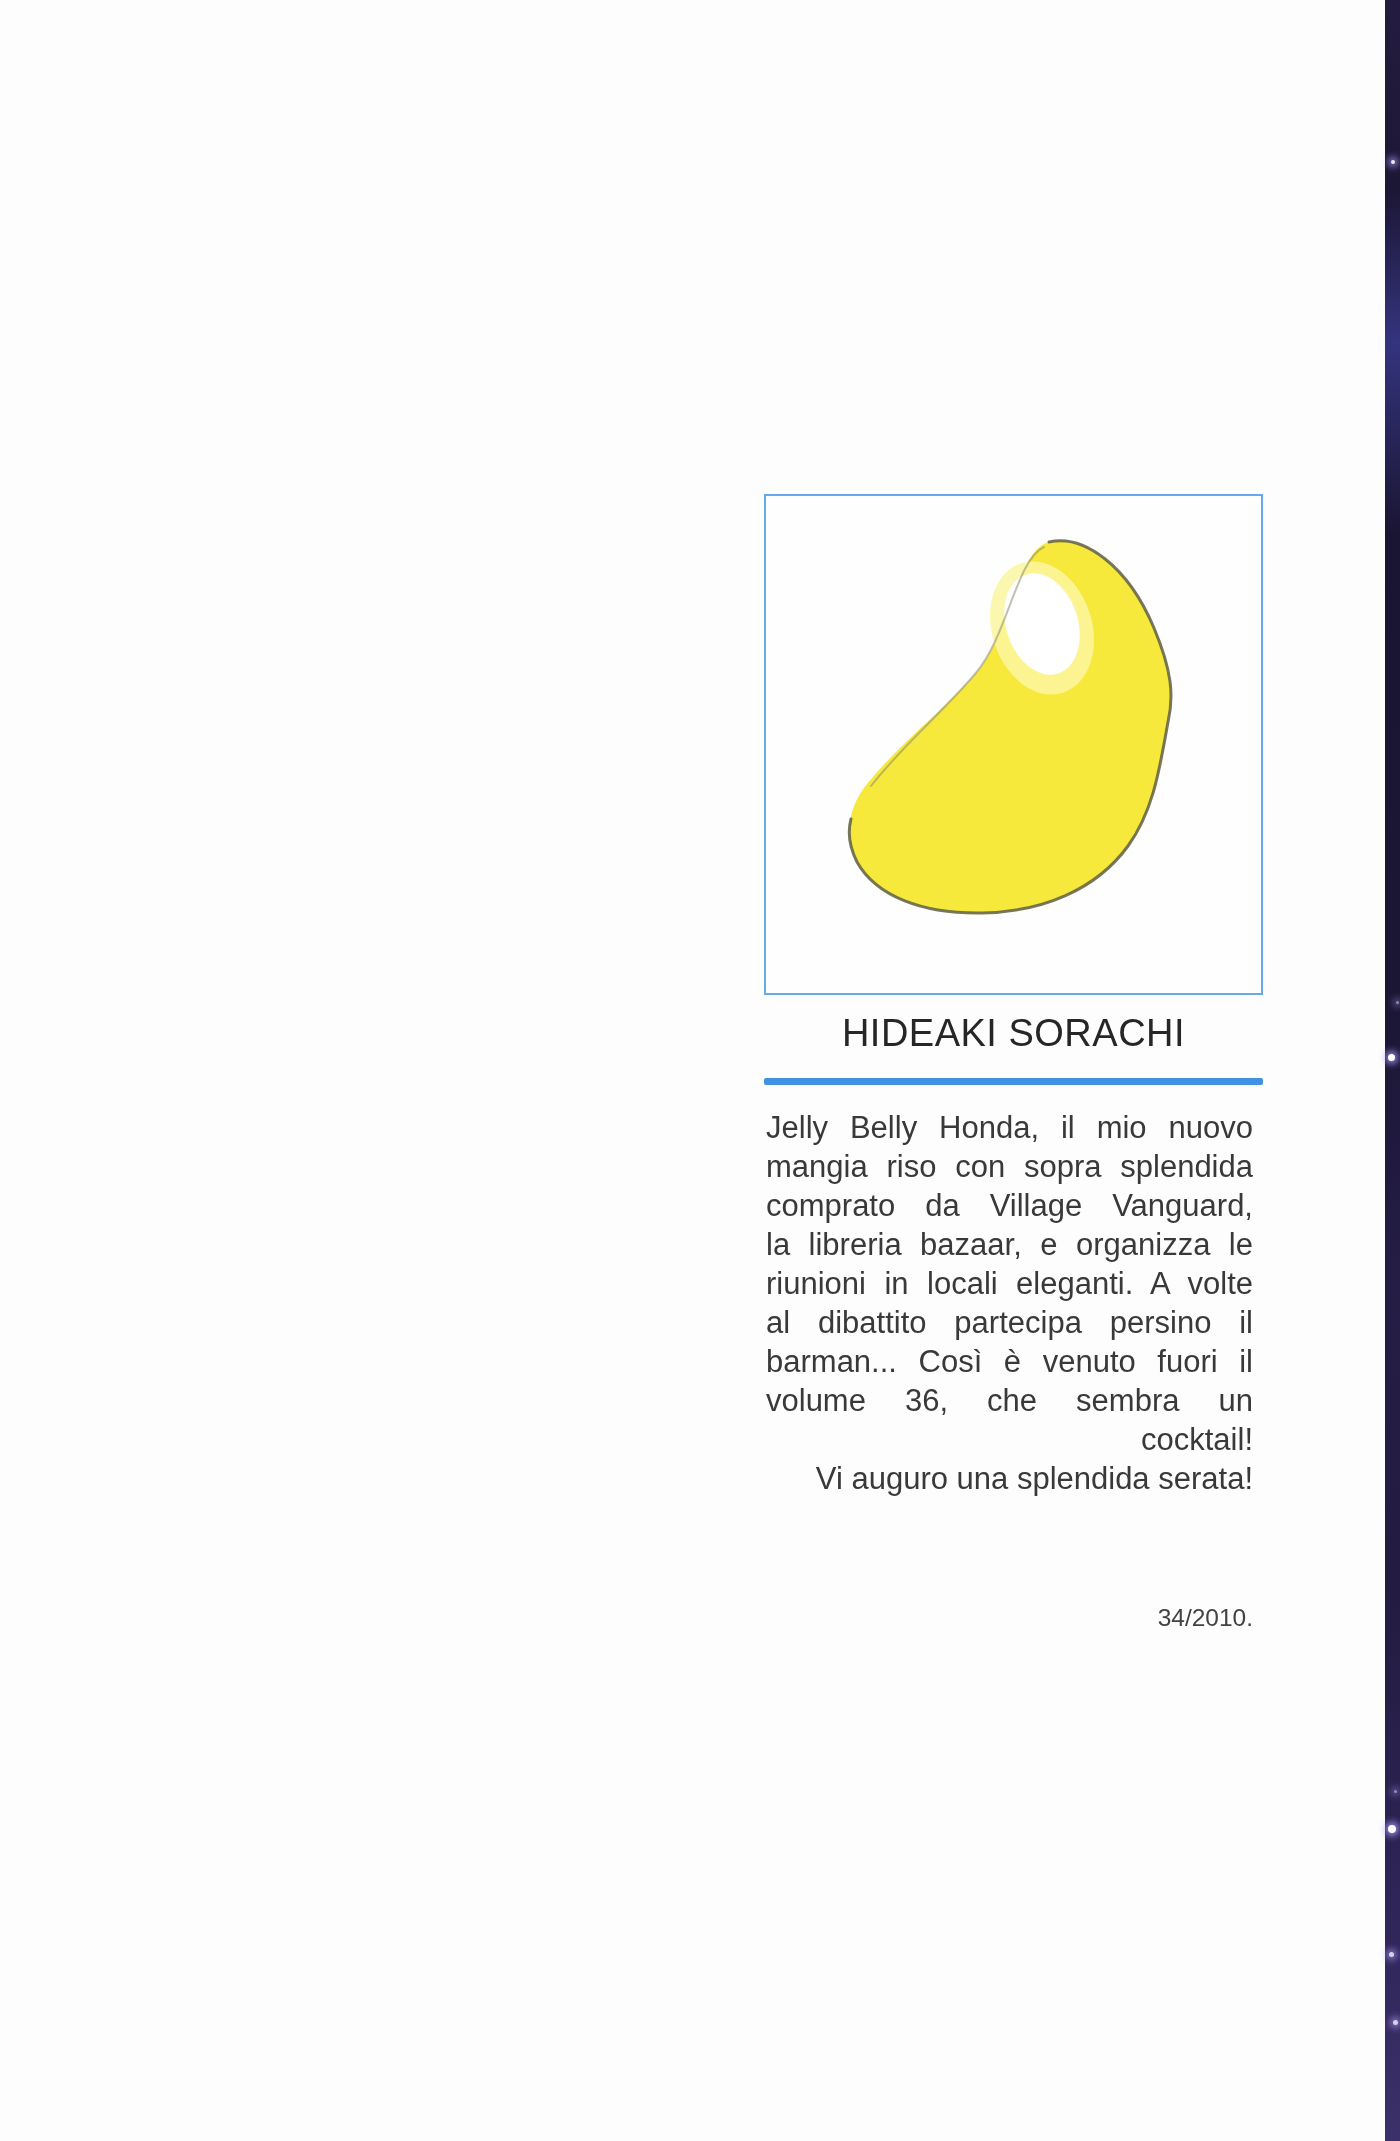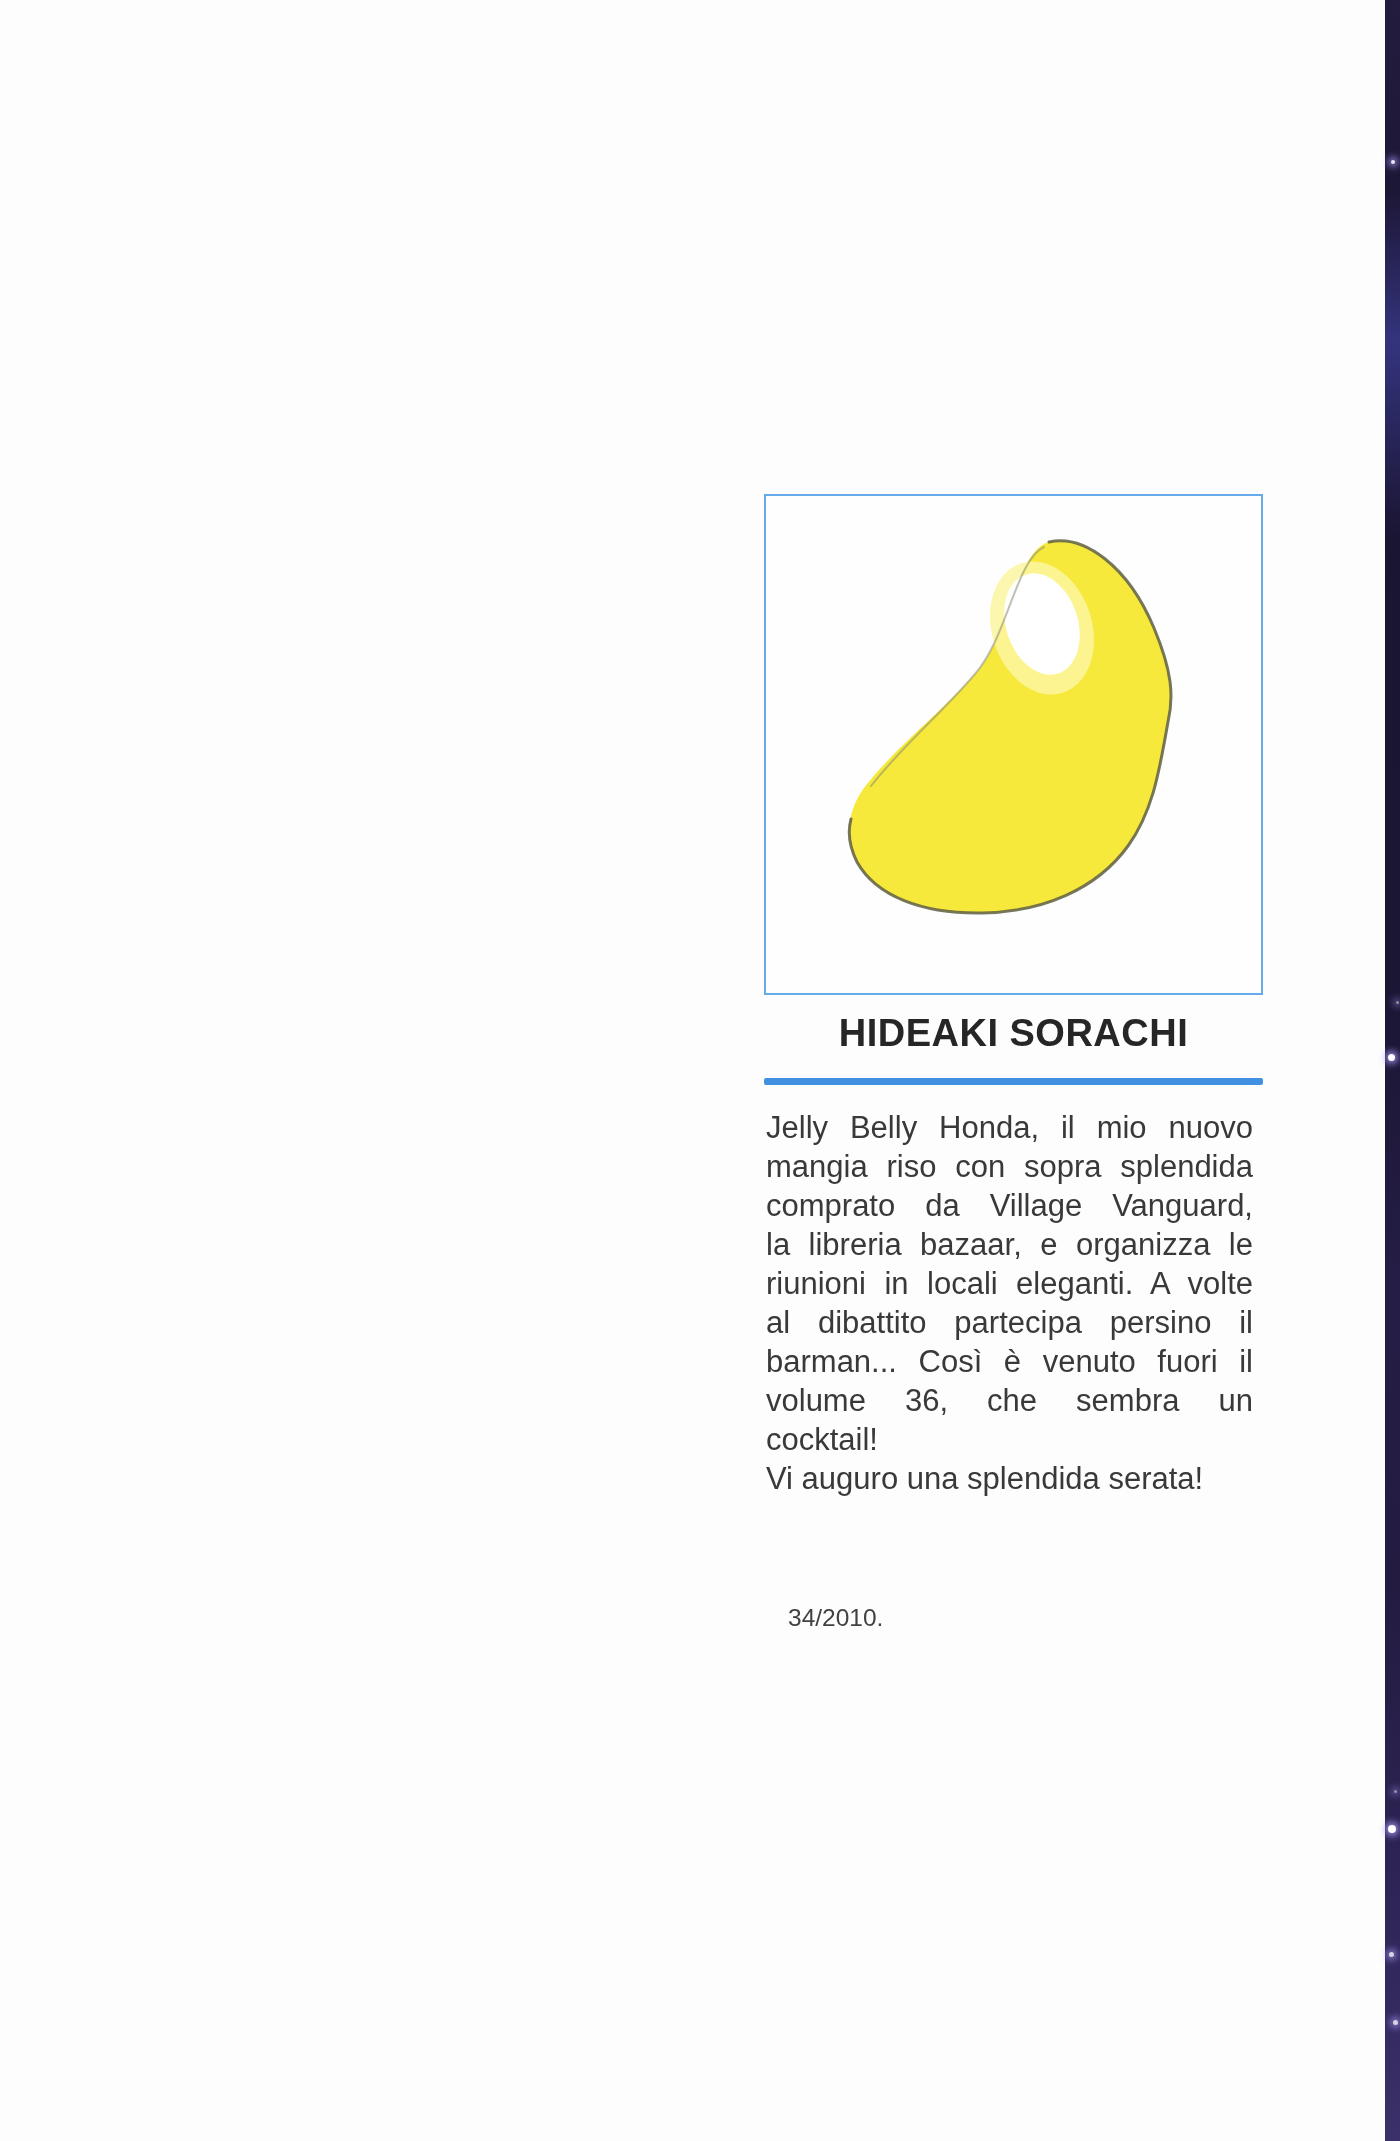--- a/index.html
+++ b/index.html
@@ -10,33 +10,33 @@
   }
   .illustration-box{
     position:absolute; left:764px; top:494px;
     width:499px; height:501px; box-sizing:border-box;
     border:2px solid #66abe9; background:#fefefe;
   }
   .illustration-box svg{display:block; width:495px; height:497px;}
   .author-title{
     position:absolute; left:764px; top:1011px; width:499px;
     margin:0; text-align:center;
-    font-size:38px; font-weight:bold; letter-spacing:.5px;
+    font-size:38px; font-weight:normal; letter-spacing:.5px;
     line-height:44px; color:#262626;
   }
   .title-rule{
     position:absolute; left:764px; top:1078px;
     width:499px; height:7px; background:#4191e2; border-radius:2px;
   }
   .body-text{
     position:absolute; left:766px; top:1108px; width:487px;
     font-size:31px; line-height:39px; color:#393939;
   }
   .jline{text-align:justify; text-align-last:justify;}
-  .lline{text-align:left;}
+  .lline{text-align:right;}
   .footnote{
     position:absolute; left:767px; top:1600px; width:486px;
     font-size:24.5px; line-height:36px; color:#424242;
   }
   .footnote .indent{margin-left:21px;}
   .footnote .it{font-style:italic;}
   .bullet{padding-right:4px;}
   .edge-stripe{
     position:absolute; top:0; right:0; width:15px; height:2141px;
     background:linear-gradient(180deg,

